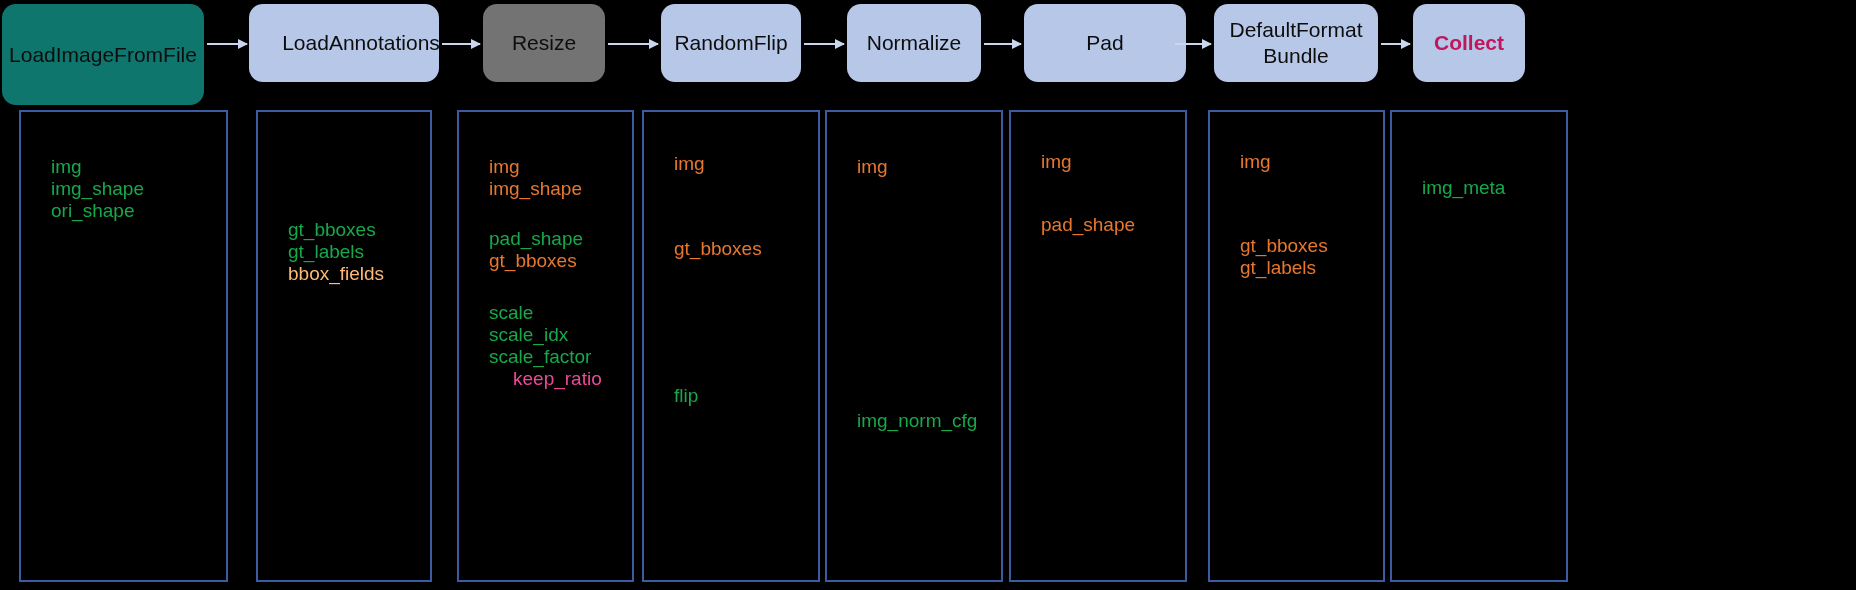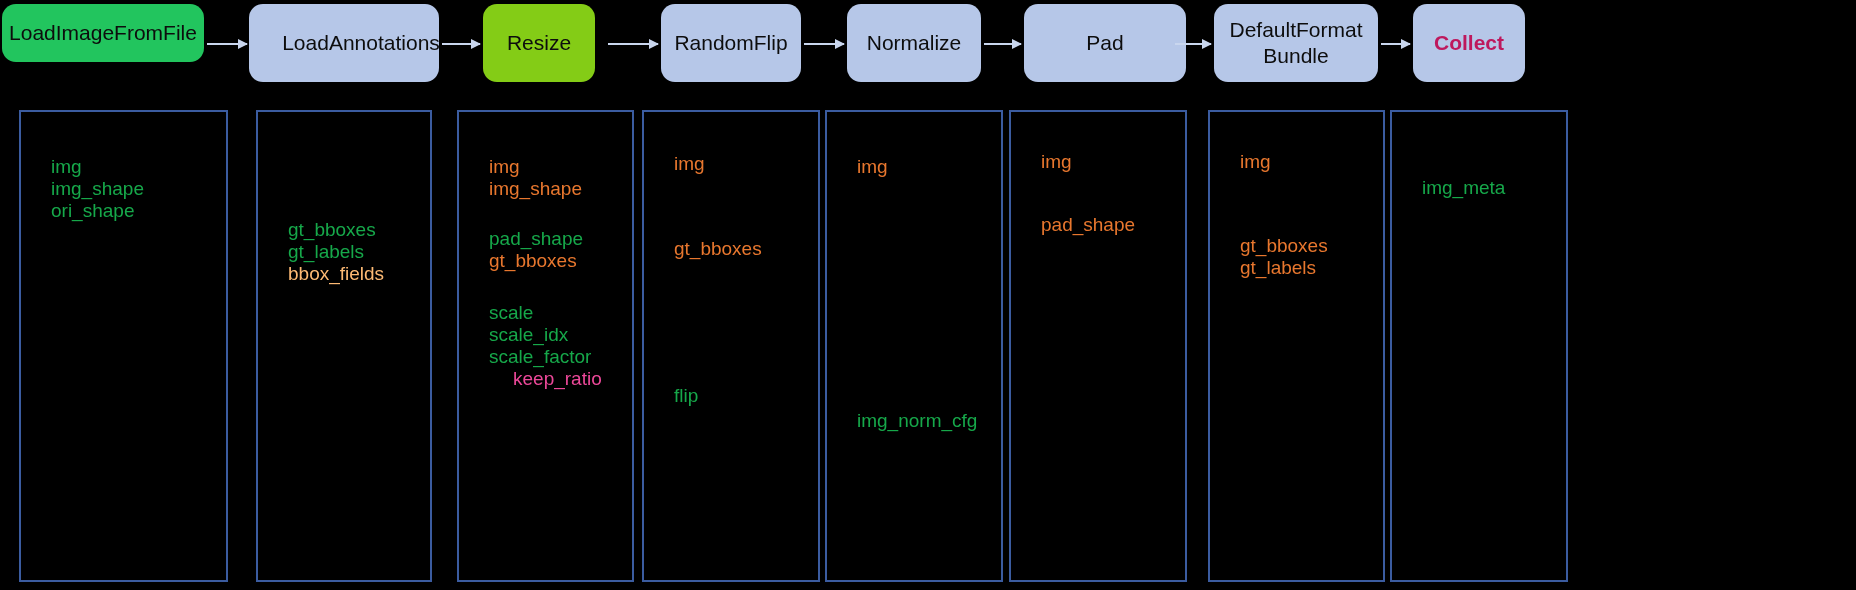--- a/index.html
+++ b/index.html
@@ -75,23 +75,23 @@
     display: block;
   }
   .c-green { color: #16a84a; }
   .c-orange { color: #e8772e; }
 </style>
 </head>
 <body>
 
 <div id="canvas">
   <div id="stages-layer">
-      <div class="stage-pill" style="left: 2px; top: 4px; width: 202px; height: 58px; background: #22c55e; color: rgb(13, 13, 13); border-radius: 14px;">LoadImageFromFile</div>
+      <div class="stage-pill" style="left: 2px; top: 4px; width: 202px; height: 101px; background: #0f766e; color: rgb(13, 13, 13); border-radius: 14px;">LoadImageFromFile</div>
       <div class="stage-pill" style="left: 249px; top: 4px; width: 190px; height: 78px; background: rgb(182, 199, 232); color: rgb(13, 13, 13); padding-left: 40px;">LoadAnnotations</div>
-      <div class="stage-pill" style="left: 483px; top: 4px; width: 112px; height: 78px; background: #84cc16; color: rgb(13, 13, 13);">Resize</div>
+      <div class="stage-pill" style="left: 483px; top: 4px; width: 122px; height: 78px; background: #737373; color: rgb(13, 13, 13);">Resize</div>
       <div class="stage-pill" style="left: 661px; top: 4px; width: 140px; height: 78px; background: rgb(182, 199, 232); color: rgb(13, 13, 13);">RandomFlip</div>
       <div class="stage-pill" style="left: 847px; top: 4px; width: 134px; height: 78px; background: rgb(182, 199, 232); color: rgb(13, 13, 13);">Normalize</div>
       <div class="stage-pill" style="left: 1024px; top: 4px; width: 162px; height: 78px; background: rgb(182, 199, 232); color: rgb(13, 13, 13);">Pad</div>
       <div class="stage-pill" style="left: 1214px; top: 4px; width: 164px; height: 78px; background: rgb(182, 199, 232); color: rgb(13, 13, 13);">DefaultFormat<br>Bundle</div>
       <div class="stage-pill" style="left: 1413px; top: 4px; width: 112px; height: 78px; background: rgb(182, 199, 232); color: #be185d; font-weight: bold;">Collect</div>
     </div>
   <div id="arrows-layer">
       <div class="arrow" style="left: 207px; top: 43px; width: 40px; background: rgb(201, 214, 238);"></div>
       <div class="arrow" style="left: 442px; top: 43px; width: 38px; background: rgb(201, 214, 238);"></div>
       <div class="arrow" style="left: 608px; top: 43px; width: 50px; background: rgb(201, 214, 238);"></div>

